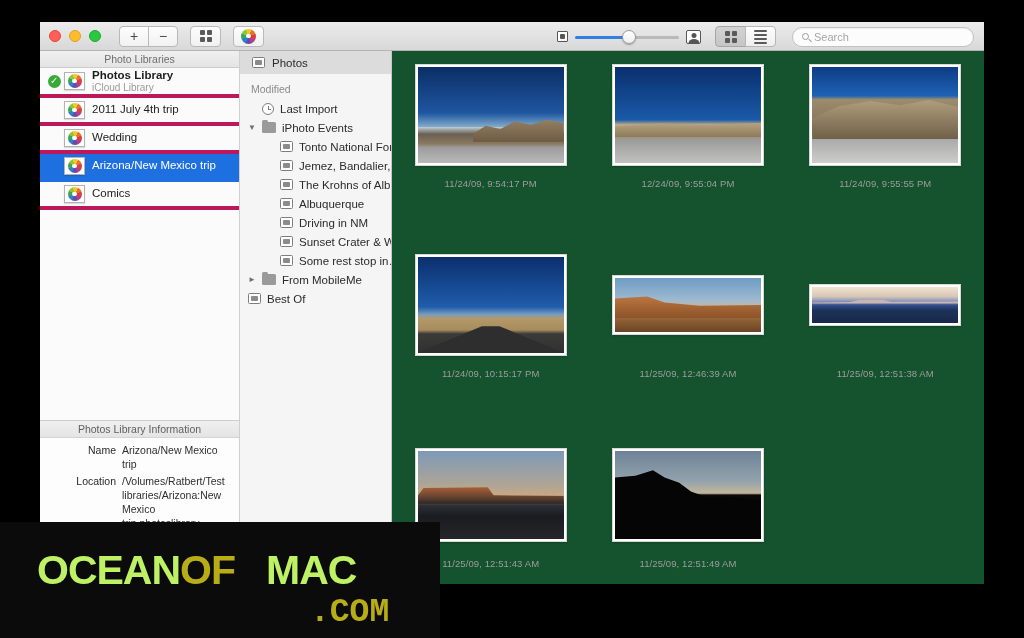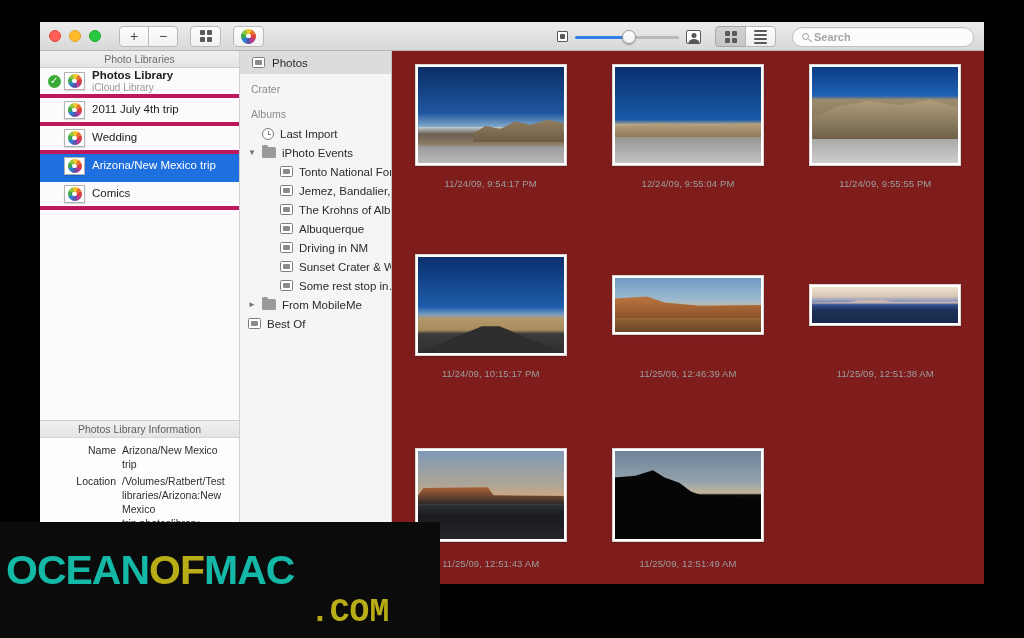--- a/index.html
+++ b/index.html
@@ -151,21 +151,21 @@
     box-shadow: inset 0 1px 1px rgba(0,0,0,.06);
   }
   #search-field .mag {
     width: 7px; height: 7px; border: 1.3px solid #9a9a9a; border-radius: 50%;
     position: relative; margin-right: 5px; flex: none;
   }
   #search-field .mag::after {
     content:''; position:absolute; right:-3.5px; bottom:-2.5px;
     width: 4px; height: 1.3px; background:#9a9a9a; transform: rotate(45deg);
   }
-  #search-placeholder { font-size: 11px; color: #a6a6a6; font-weight: bold; }
+  #search-placeholder { font-size: 11px; color: #a6a6a6; }
 
   
   #window-body { display: flex; height: 533px; }
 
   
   #libraries-pane {
     width: 200px; flex: none;
     background: #fbfbfb;
     border-right: 1px solid #cfcfcf;
     display: flex; flex-direction: column;
@@ -291,21 +291,21 @@
     background: #9a9a9a; border-radius: 1.5px 1.5px 1.5px 1.5px;
     position: relative;
   }
   .folder-icon::before {
     content:''; position:absolute; left:0; top:-2.5px; width:6px; height:3px;
     background:#9a9a9a; border-radius: 1.5px 1.5px 0 0;
   }
 
   
   #grid-pane {
-    flex: 1 1 auto; background: #7f1d1d;
+    flex: 1 1 auto; background: #14532d;
     padding: 14px 0 0 0;
     overflow: hidden;
   }
   #grid {
     display: grid;
     grid-template-columns: repeat(3, 1fr);
     grid-auto-rows: 190px;
     column-gap: 0; row-gap: 0;
   }
   .cell { display: flex; flex-direction: column; align-items: center; }
@@ -410,21 +410,21 @@
   #watermark-block {
     position: absolute; left: 0; top: 522px; width: 440px; height: 116px;
     background: #0b0b0b;
   }
   #watermark {
     position: absolute; left: 6px; top: 550px;
     font-size: 41px; font-weight: bold; letter-spacing: -1px;
     font-family: "Liberation Sans", sans-serif;
     line-height: 1;
   }
-  #watermark .w { color: #14b8a6; }
+  #watermark .w { color: #bef264; margin-left: 31px; }
   #watermark .y { color: #b8ad17; text-align: right; }
   #watermark-com {
     position: absolute; left: 310px; top: 596px;
     font-size: 33px; font-weight: bold; color: #b8ad17;
     font-family: Liberation Mono, monospace; line-height: 1;
   }
 </style>
 </head>
 <body>
 
@@ -574,22 +574,21 @@
             </div>
         </div>
       </div>
 
       <div id="albums-pane">
         <div id="photos-row">
           <span class="pic-icon"></span>
           <span class="albums-label">Photos</span>
         </div>
         <div id="albums-sections">
-            <div class="group-title">Crater</div>
-            <div class="group-title">Albums</div>
+            <div class="group-title">Modified</div>
             <div class="album-row lvl1">
               <span class="clock-icon"></span>
               <span>Last Import</span>
             </div>
             <div class="album-row lvl1-disc">
               <span class="disclosure">▼</span>
               <span class="folder-icon"></span>
               <span>iPhoto Events</span>
             </div>
             <div class="album-row lvl2">

